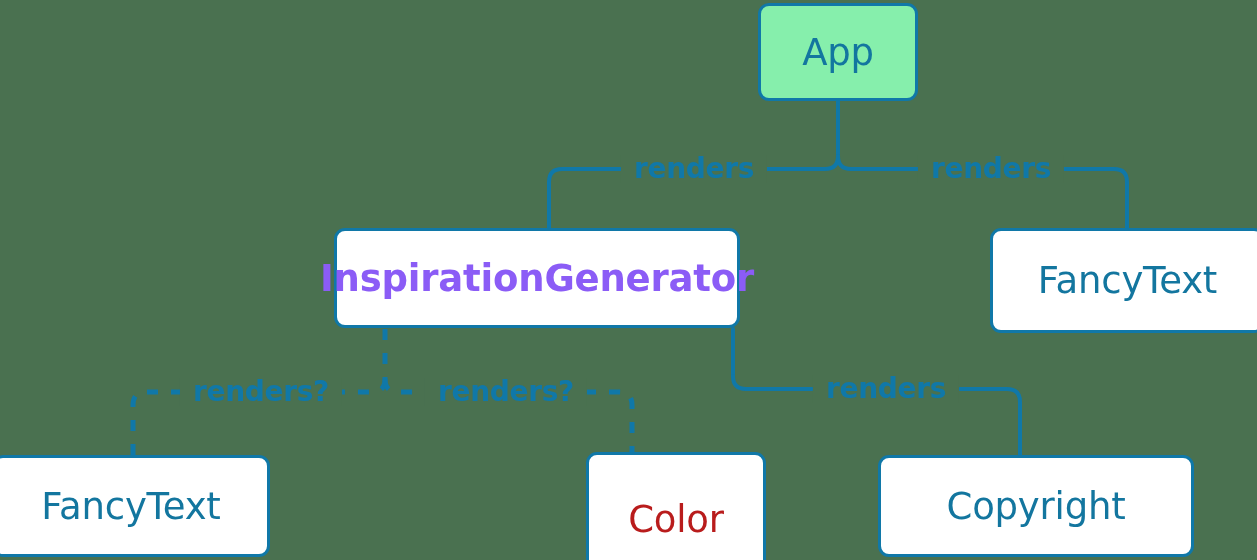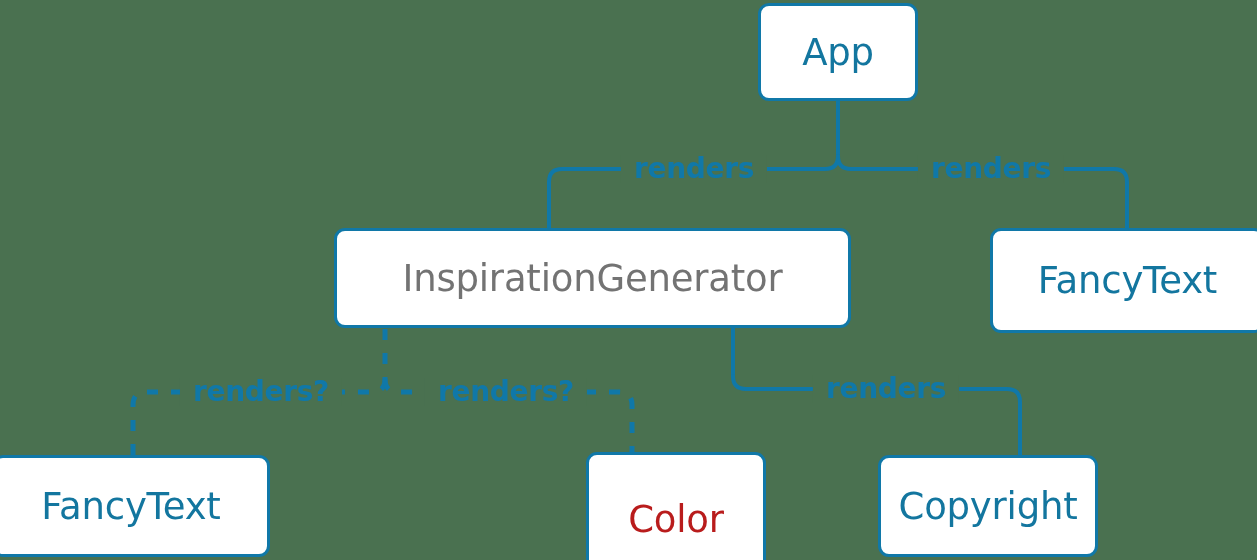--- a/index.html
+++ b/index.html
@@ -85,31 +85,31 @@
       <path fill="none" stroke="#1078a8" stroke-width="5" stroke-linecap="butt" stroke-dasharray="11 13" d="M 585 392 L 619 392 Q 632 392 632 405 L 632 453"></path>
     </g>
 
     <g>
       <path fill="none" stroke="#1078a8" stroke-width="4" stroke-linecap="round" d="M 733 329 L 733 376"></path>
       <path fill="none" stroke="#1078a8" stroke-width="4" stroke-linecap="round" d="M 733 376 Q 733 389 746 389 L 812 389"></path>
       <path fill="none" stroke="#1078a8" stroke-width="4" stroke-linecap="round" d="M 960 389 L 1007 389 Q 1020 389 1020 402 L 1020 456"></path>
     </g>
   </svg>
 
-  <div class="node" style="left: 758px; top: 3px; width: 160px; height: 98px; font-size: 37px; background: #ffffff; border-color: rgb(16, 120, 168); color: rgb(19, 118, 159);">App</div>
+  <div class="node" style="left: 758px; top: 3px; width: 160px; height: 98px; font-size: 37px; background: #86efac; border-color: rgb(16, 120, 168); color: rgb(19, 118, 159);">App</div>
 
-  <div class="node" style="left: 334px; top: 228px; width: 517px; height: 100px; font-size: 37px; background: rgb(255, 255, 255); border-color: rgb(16, 120, 168); color: #737373;">InspirationGenerator</div>
+  <div class="node" style="left: 334px; top: 228px; width: 406px; height: 100px; font-size: 37px; background: rgb(255, 255, 255); border-color: rgb(16, 120, 168); color: #8b5cf6; font-weight: bold;">InspirationGenerator</div>
 
   <div class="node" style="left: 990px; top: 228px; width: 275px; height: 105px; font-size: 37px; background: rgb(255, 255, 255); border-color: rgb(16, 120, 168); color: rgb(19, 118, 159);">FancyText</div>
 
   <div class="node" style="left: -8px; top: 455px; width: 278px; height: 102px; font-size: 37px; background: rgb(255, 255, 255); border-color: rgb(16, 120, 168); color: rgb(19, 118, 159);">FancyText</div>
 
   <div class="node" style="left: 538px; top: 452px; width: 180px; height: 135px; font-size: 37px; background: rgb(255, 255, 255); border-color: rgb(16, 120, 168); color: #b91c1c; margin-left: 48px;">Color</div>
 
-  <div class="node" style="left: 878px; top: 455px; width: 220px; height: 102px; font-size: 37px; background: rgb(255, 255, 255); border-color: rgb(16, 120, 168); color: rgb(19, 118, 159); text-align: center;">Copyright</div>
+  <div class="node" style="left: 878px; top: 455px; width: 316px; height: 102px; font-size: 37px; background: rgb(255, 255, 255); border-color: rgb(16, 120, 168); color: rgb(19, 118, 159); text-align: center;">Copyright</div>
 
   <div class="edge-label" style="left: 694px; top: 169px; color: rgb(16, 120, 168); padding: 0px 13px; background: rgb(74, 113, 80);">renders</div>
 
   <div class="edge-label" style="left: 991px; top: 169px; color: rgb(16, 120, 168); padding: 0px 13px; background: rgb(74, 113, 80);">renders</div>
 
   <div class="edge-label" style="left: 261px; top: 392px; color: rgb(16, 120, 168); padding: 0px 13px; background: rgb(74, 113, 80);">renders?</div>
 
   <div class="edge-label" style="left: 506px; top: 392px; color: rgb(16, 120, 168); padding: 0px 13px; background: rgb(74, 113, 80);">renders?</div>
 
   <div class="edge-label" style="left: 886px; top: 389px; color: rgb(16, 120, 168); padding: 0px 13px; background: rgb(74, 113, 80);">renders</div>

